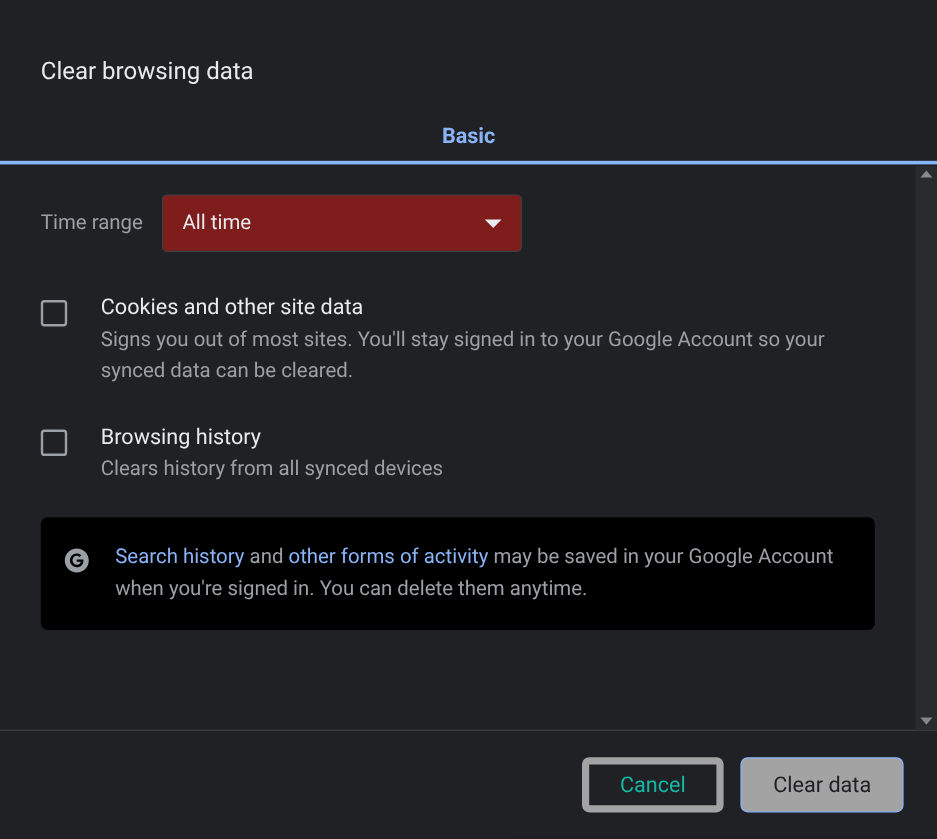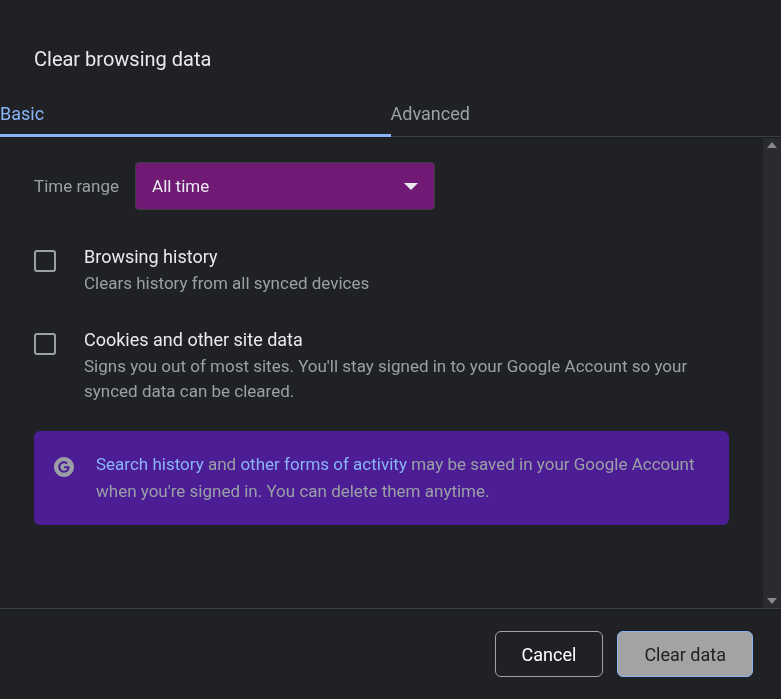--- a/index.html
+++ b/index.html
@@ -24,27 +24,28 @@
     color: #e8eaed;
     padding: 28px 0 20px 34px;
     margin-top: 19px;
   }
   .tabs {
     display: flex;
     width: 100%;
   }
   .tab {
     flex: 1;
-    text-align: left;
+    text-align: center;
     font-size: 18px;
     padding: 12px 0;
     cursor: pointer;
     color: #9aa0a6;
     border-bottom: 1px solid #3c4043;
     position: relative;
+    font-weight: bold;
   }
   .tab.active {
     color: #8ab4f8;
   }
   .tab.active::after {
     content: "";
     position: absolute;
     left: 0; right: 0; bottom: -1px;
     height: 3px;
     background: #8ab4f8;
@@ -80,21 +81,21 @@
     display: flex;
     align-items: center;
     gap: 16px;
     padding: 24px 34px 20px 34px;
   }
   .time-label {
     font-size: 17px;
     color: #9aa0a6;
   }
   .select {
-    background: #701a75;
+    background: #7f1d1d;
     border: 1px solid #3c4043;
     border-radius: 4px;
     height: 48px;
     width: 300px;
     display: flex;
     align-items: center;
     padding: 0 16px;
     justify-content: space-between;
     cursor: pointer;
     color: #e8eaed;
@@ -138,21 +139,21 @@
     color: #e8eaed;
     margin-bottom: 4px;
   }
   .opt-desc {
     font-size: 17px;
     color: #9aa0a6;
     line-height: 1.5;
   }
   .info-box {
     margin: 10px 34px 0 34px;
-    background: #4c1d95;
+    background: #000000;
     border-radius: 6px;
     display: flex;
     gap: 20px;
     padding: 20px 18px;
     align-items: flex-start;
   }
   .google-icon {
     width: 24px;
     height: 24px;
     flex-shrink: 0;
@@ -179,69 +180,66 @@
     padding: 0 26px;
     border-radius: 6px;
     font-size: 18px;
     cursor: pointer;
     display: flex;
     align-items: center;
     justify-content: center;
   }
   .btn-cancel {
     background: transparent;
-    border: 1px solid #a3a3a3;
-    color: #ffffff;
+    border: 6px solid #a3a3a3;
+    color: #14b8a6;
   }
   .btn-primary {
     background: #a3a3a3;
     border: 1px solid #8ab4f8;
     color: #202124;
   }
 </style>
 </head>
 <body>
 
 <div class="dialog">
 
   <div class="title">Clear browsing data</div>
 
   <div class="tabs">
     <div class="tab active">
       <span>Basic</span>
-    </div>
-    <div class="tab">
-      <span>Advanced</span>
     </div>
   </div>
 
   <div class="content-wrapper">
     <div class="content">
 
       <div class="time-row">
         <div class="time-label">Time range</div>
         <div class="select">
           <span>All time</span>
           <span class="chevron"></span>
         </div>
       </div>
 
       <div class="option-row">
         <div class="checkbox"></div>
         <div class="opt-text">
-          <div class="opt-title">Browsing history</div>
-          <div class="opt-desc">Clears history from all synced devices</div>
+          <div class="opt-title">Cookies and other site data</div>
+          <div class="opt-desc">Signs you out of most sites. You'll stay signed in to your Google Account so your synced data can be cleared.</div>
         </div>
       </div>
 
       <div class="option-row">
         <div class="checkbox"></div>
         <div class="opt-text">
-          <div class="opt-title">Cookies and other site data</div>
-          <div class="opt-desc">Signs you out of most sites. You'll stay signed in to your Google Account so your synced data can be cleared.</div>
+          <div class="opt-title">Browsing history</div>
+          <div class="opt-desc">Clears history from all synced devices</div>
         </div>
       </div>
 
 
       <div class="info-box">
         <svg class="google-icon" viewBox="0 0 24 24">
           <path fill="#9aa0a6" d="M12 2C6.48 2 2 6.48 2 12s4.48 10 10 10 10-4.48 10-10S17.52 2 12 2zm5.5 10.22c0 3.18-2.14 5.44-5.5 5.44-3.17 0-5.73-2.56-5.73-5.73S8.83 6.2 12 6.2c1.55 0 2.85.57 3.85 1.51l-1.56 1.5C13.66 8.6 12.94 8.2 12 8.2c-1.98 0-3.6 1.64-3.6 3.73s1.62 3.73 3.6 3.73c2.3 0 3.16-1.65 3.3-2.5H12v-1.97h5.43c.05.29.07.57.07 1.03z"></path>
         </svg>
         <div class="info-text">
           <span class="link">Search history</span><span> and </span><span class="link">other forms of activity</span><span> may be saved in your Google Account when you're signed in. You can delete them anytime.</span>

